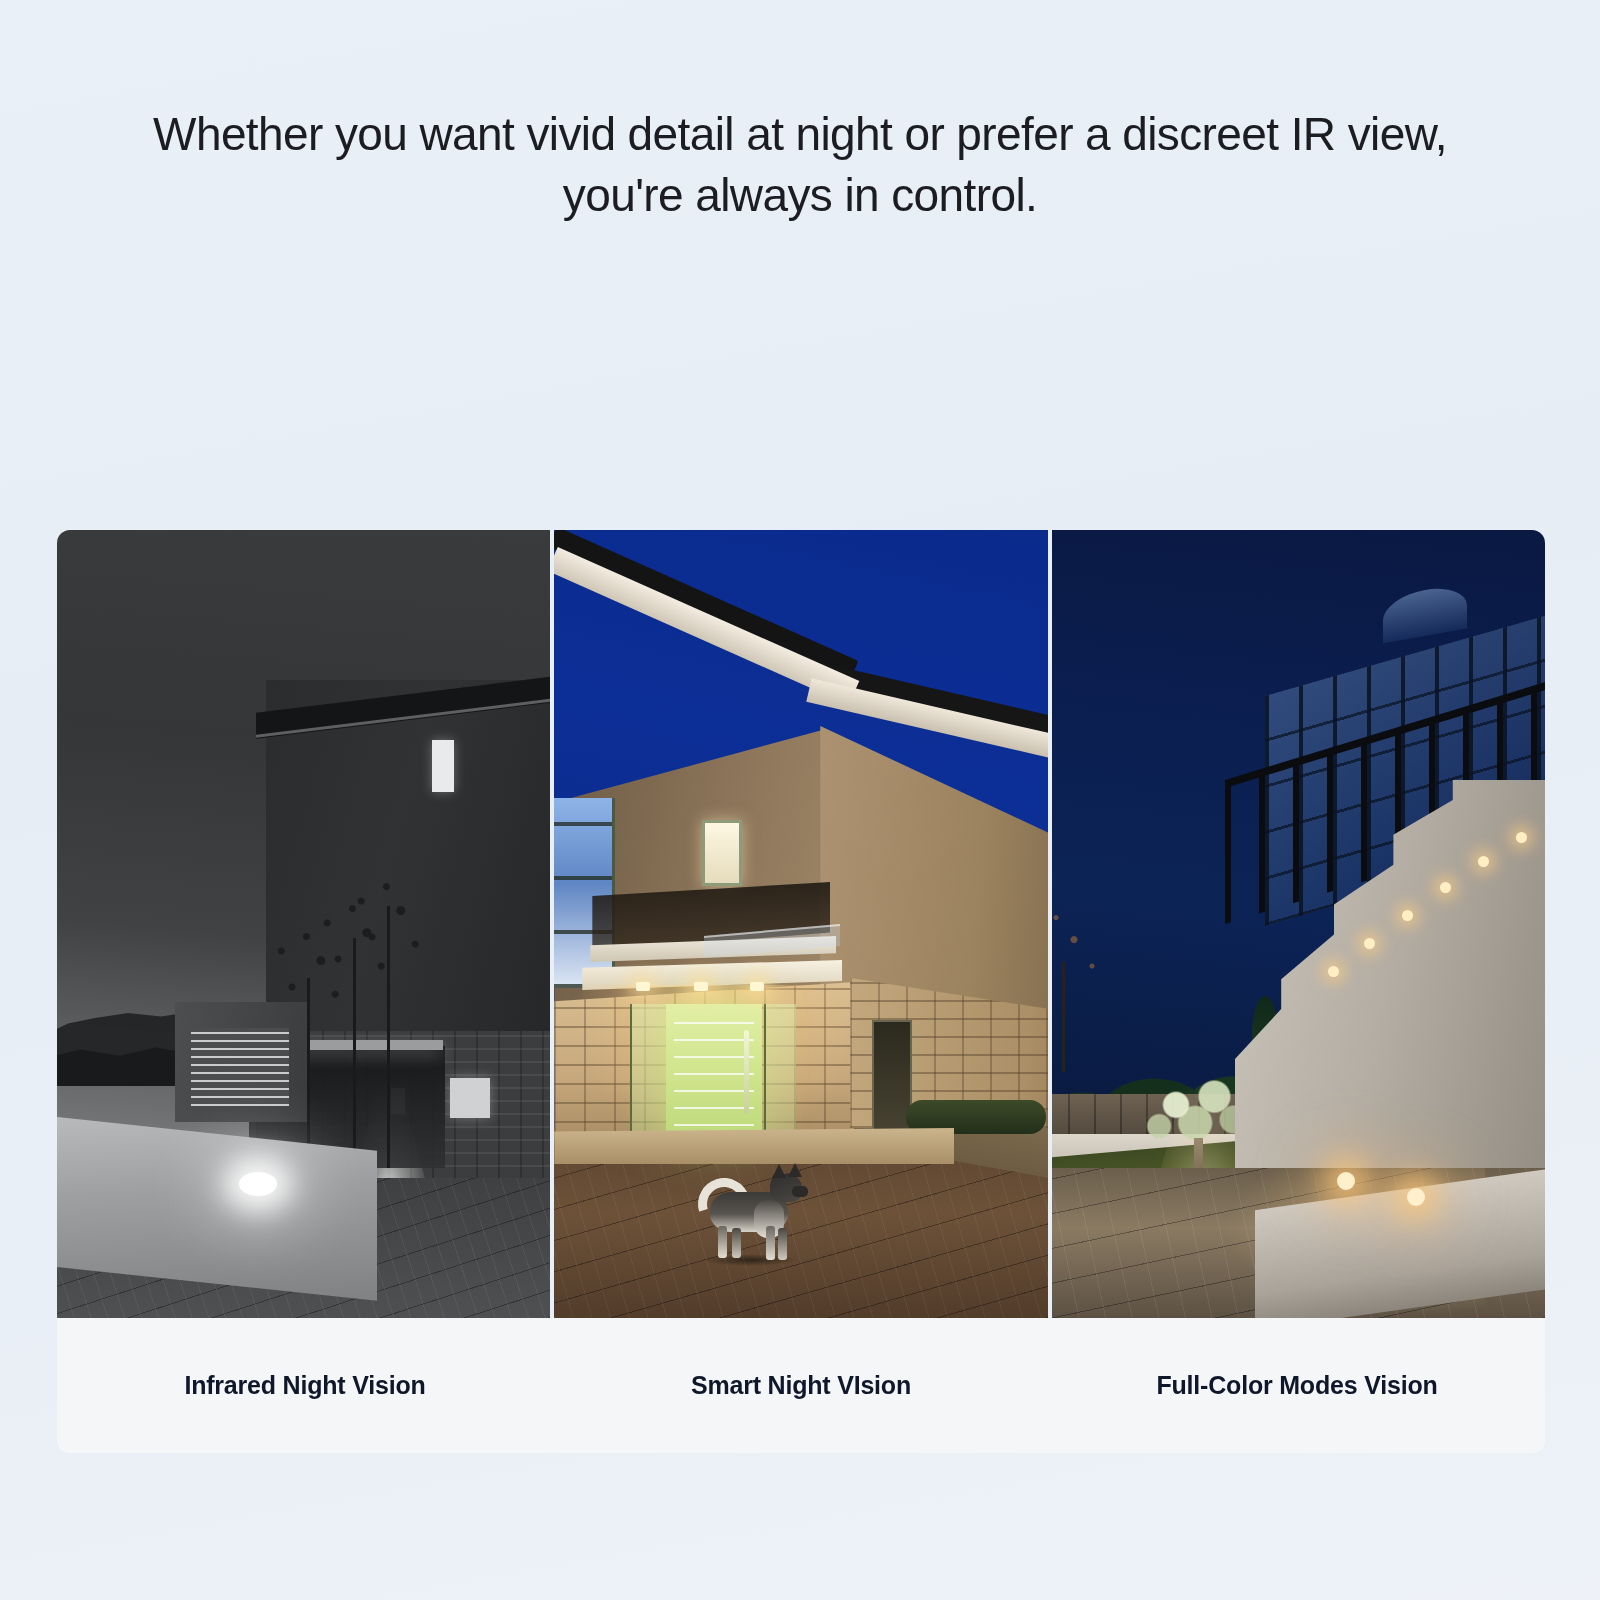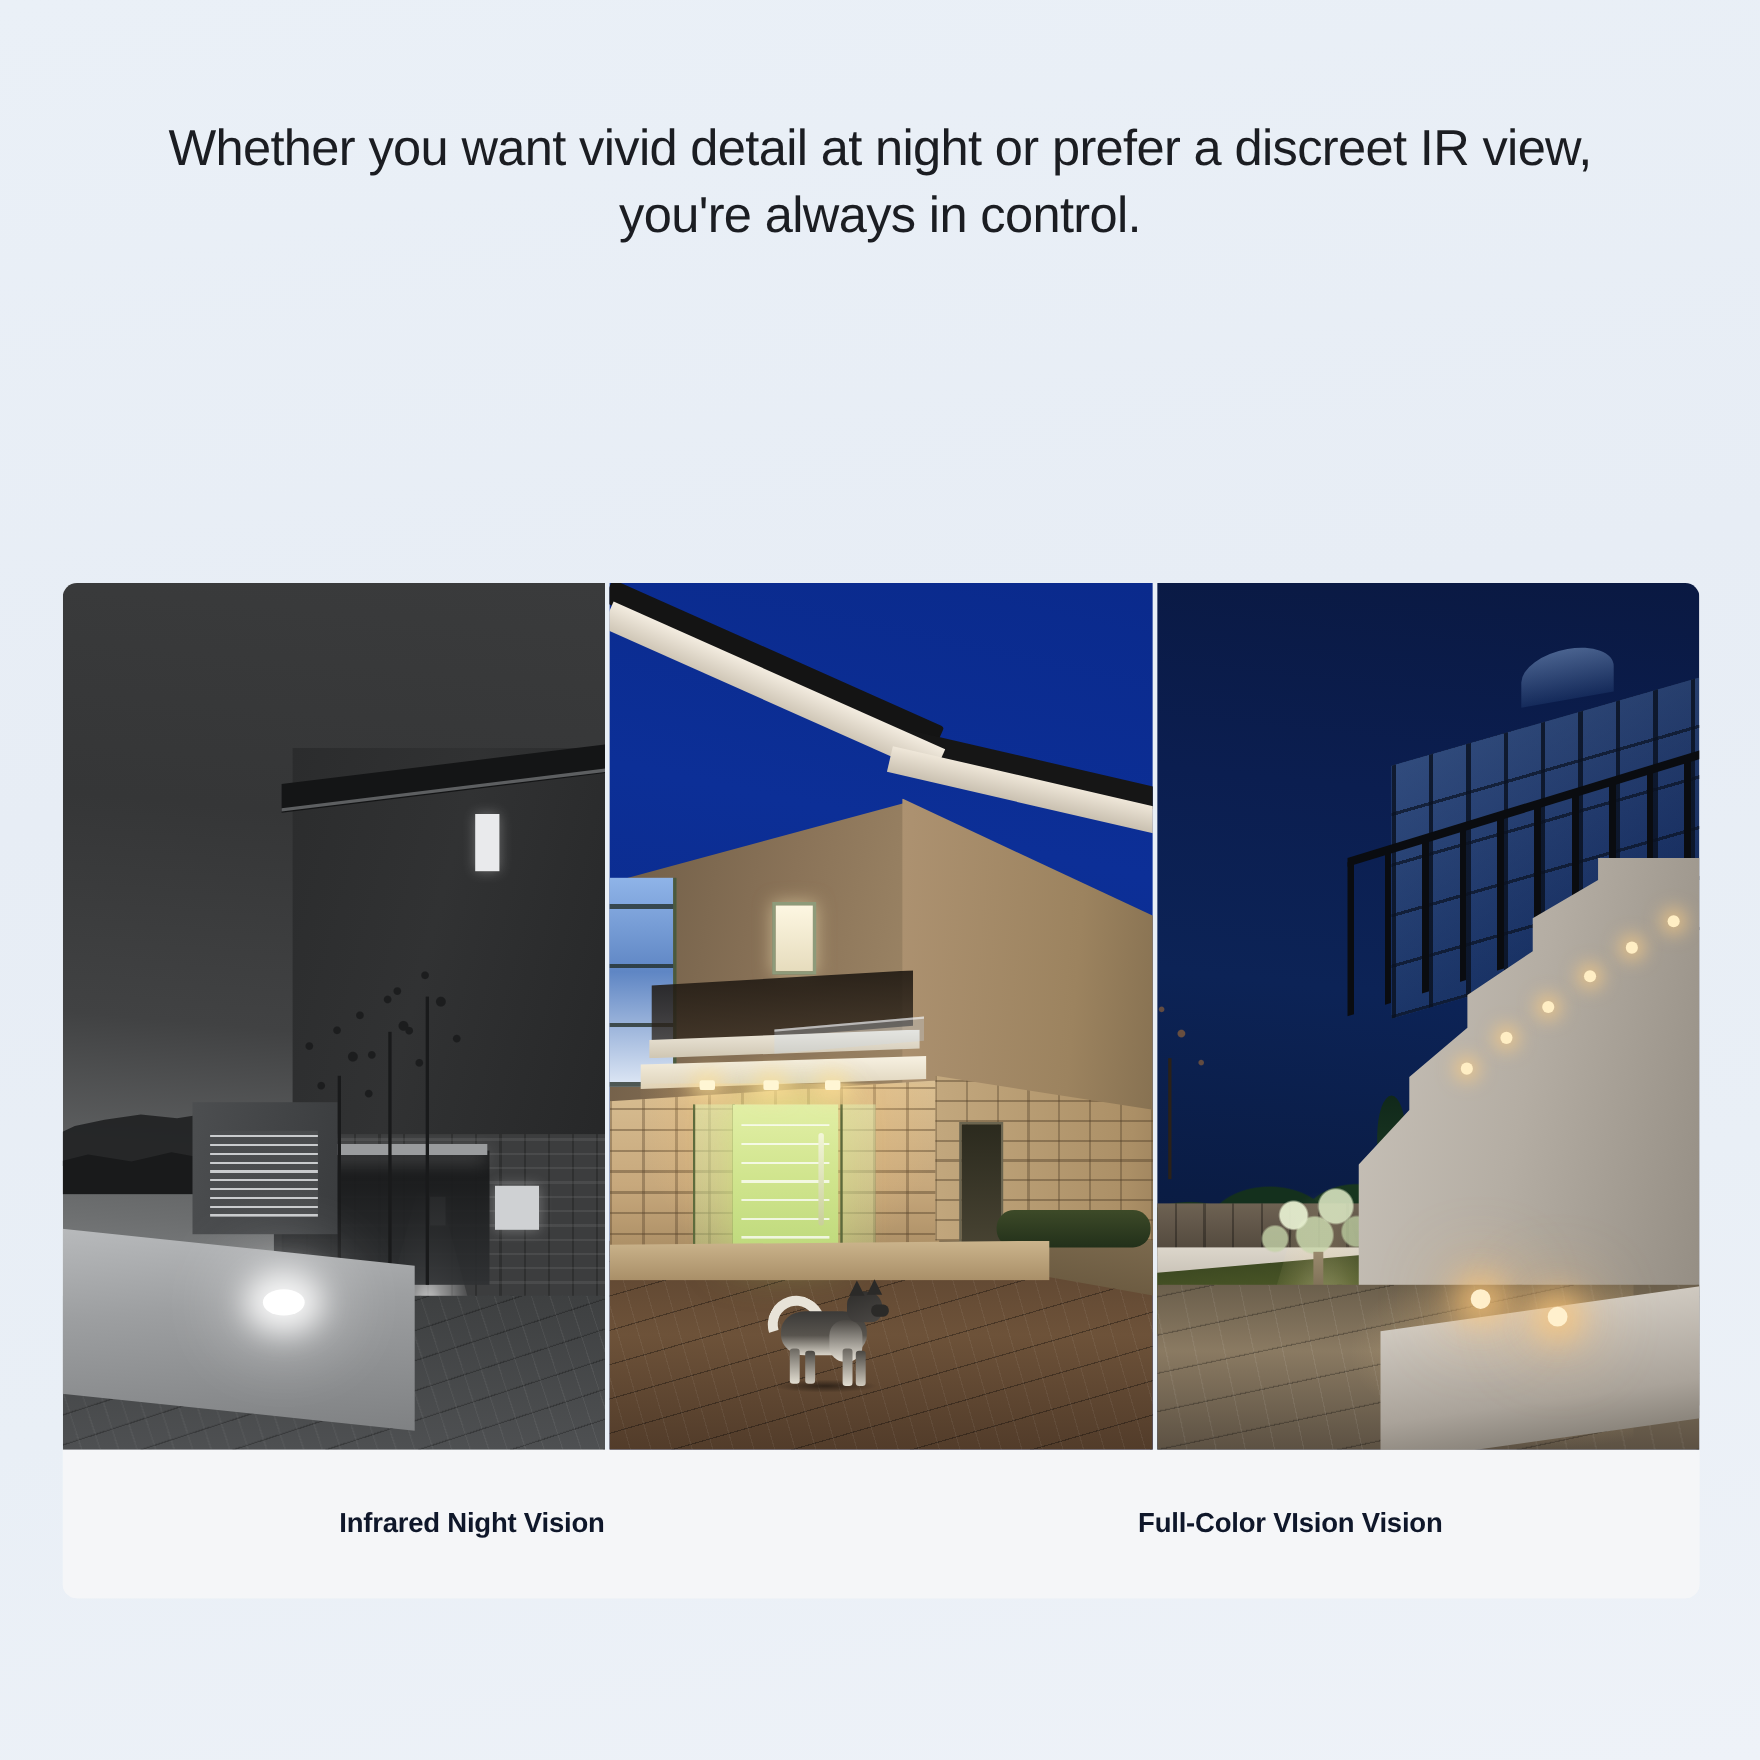--- a/index.html
+++ b/index.html
@@ -613,16 +613,17 @@
       <div class="fc-pathglow"></div>
       <div class="fc-lowwall"></div>
       <div class="fc-lw-light1"></div>
       <div class="fc-lw-light2"></div>
     </div>
 
   </div>
 
   <div class="captions">
     <div class="caption">Infrared Night Vision</div>
-    <div class="caption">Full-Color VIsion Vision</div>
+    <div class="caption">Smart Night VIsion</div>
+    <div class="caption">Full-Color Modes Vision</div>
   </div>
 
 </div>
 
 </body></html>

